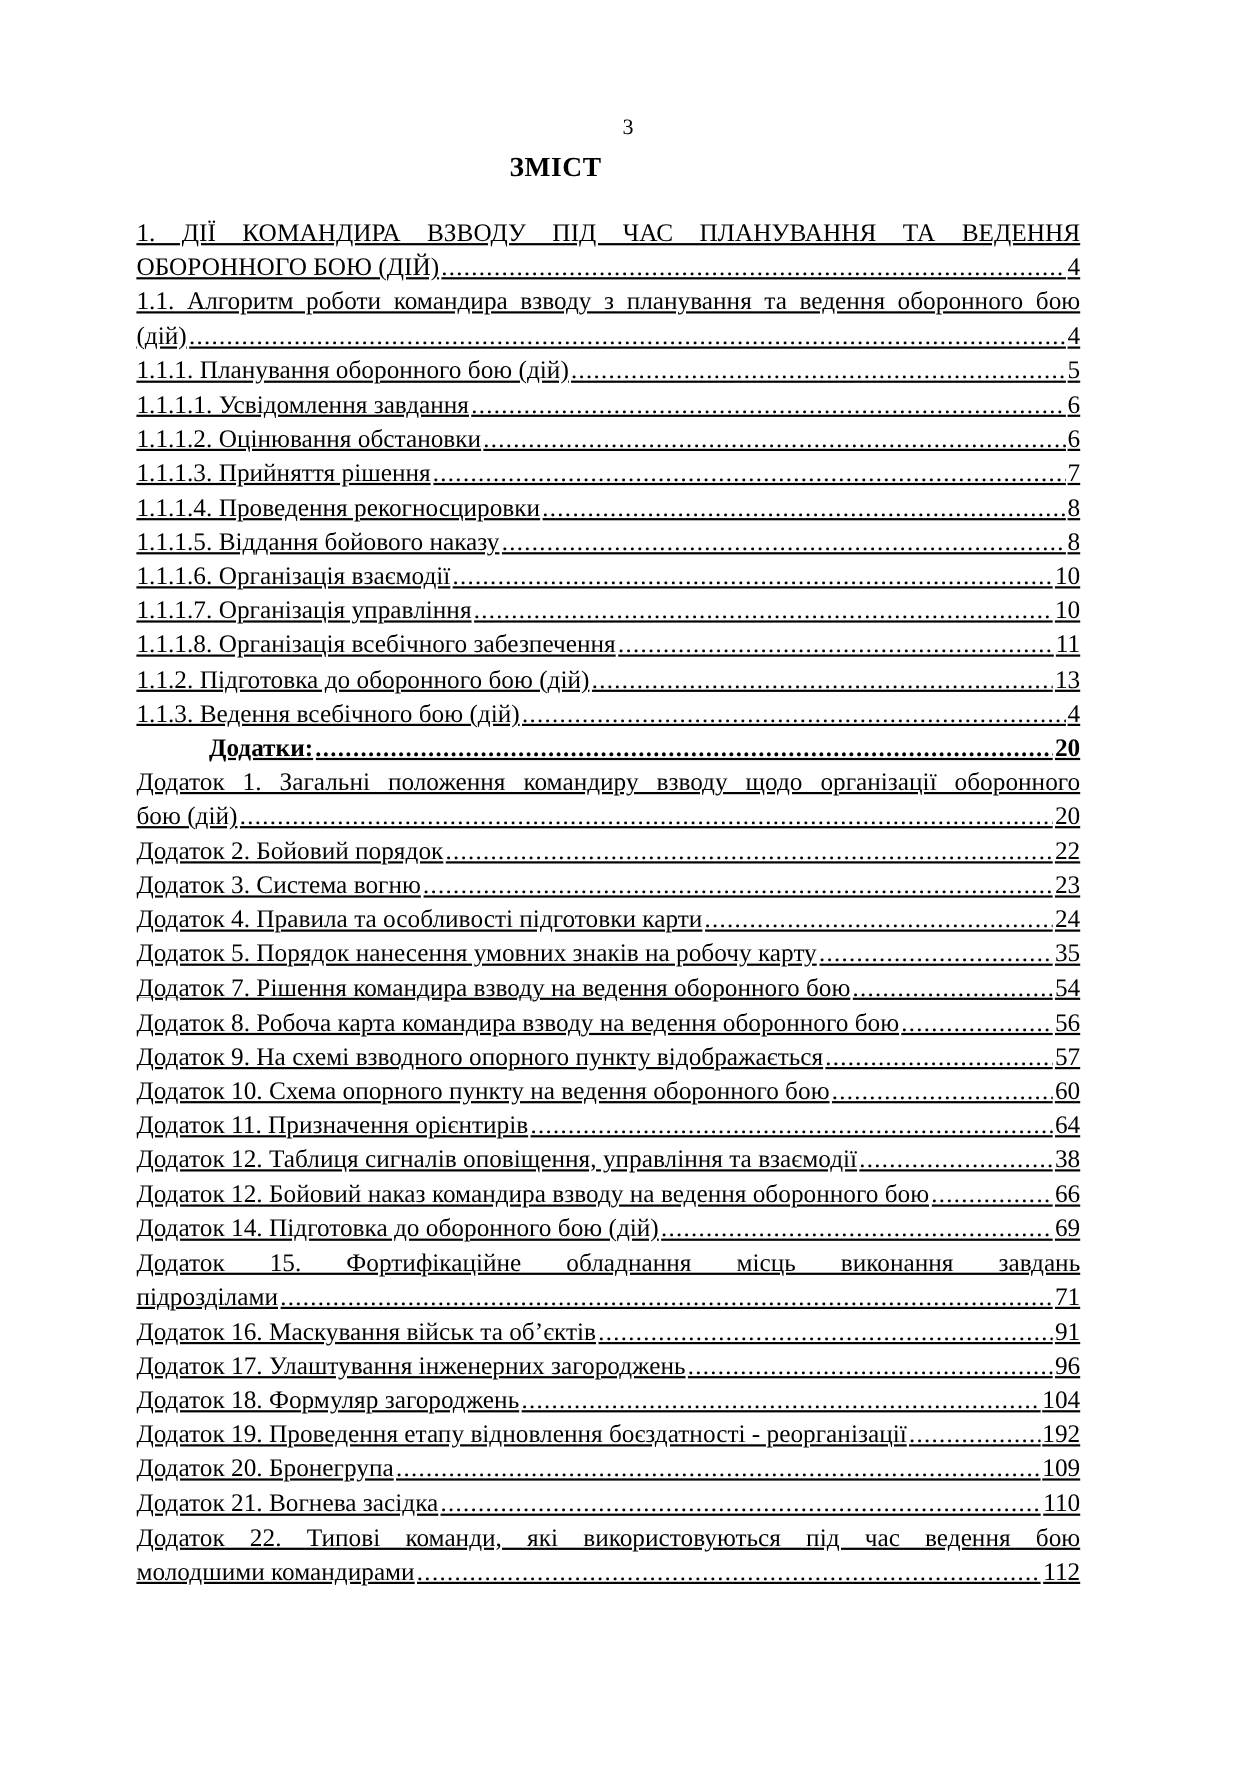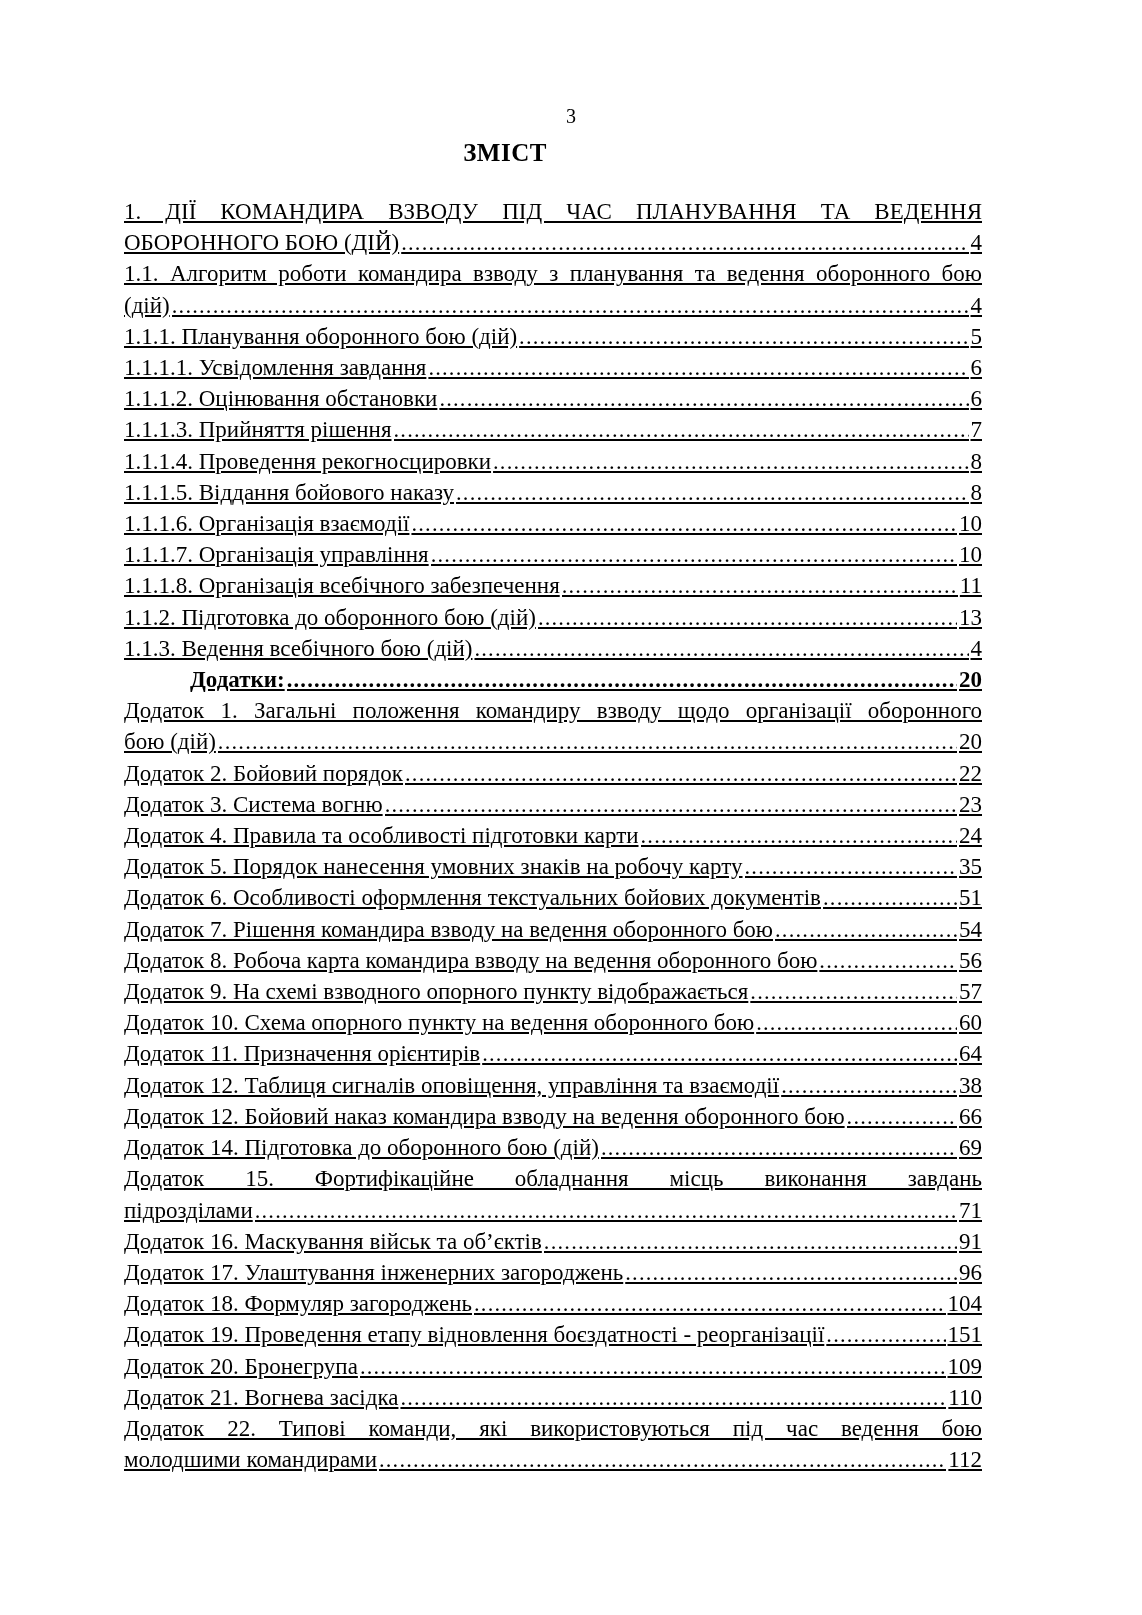--- a/index.html
+++ b/index.html
@@ -251,27 +251,20 @@
       </div>
       <div class="toc-entry">
         <div class="row">
           <span class="title">Додаток 5. Порядок нанесення умовних знаків на робочу карту</span>
           <span class="leader"></span>
           <span class="pageno">35</span>
         </div>
       </div>
       <div class="toc-entry">
         <div class="row">
-          <span class="title">Додаток 6. Особливості оформлення текстуальних бойових документів</span>
-          <span class="leader"></span>
-          <span class="pageno">51</span>
-        </div>
-      </div>
-      <div class="toc-entry">
-        <div class="row">
           <span class="title">Додаток 7. Рішення командира взводу на ведення оборонного бою</span>
           <span class="leader"></span>
           <span class="pageno">54</span>
         </div>
       </div>
       <div class="toc-entry">
         <div class="row">
           <span class="title">Додаток 8. Робоча карта командира взводу на ведення оборонного бою</span>
           <span class="leader"></span>
           <span class="pageno">56</span>
@@ -345,21 +338,21 @@
         <div class="row">
           <span class="title">Додаток 18. Формуляр загороджень</span>
           <span class="leader"></span>
           <span class="pageno">104</span>
         </div>
       </div>
       <div class="toc-entry">
         <div class="row">
           <span class="title">Додаток 19. Проведення етапу відновлення боєздатності - реорганізації</span>
           <span class="leader"></span>
-          <span class="pageno">151</span>
+          <span class="pageno">192</span>
         </div>
       </div>
       <div class="toc-entry">
         <div class="row">
           <span class="title">Додаток 20. Бронегрупа</span>
           <span class="leader"></span>
           <span class="pageno">109</span>
         </div>
       </div>
       <div class="toc-entry">

